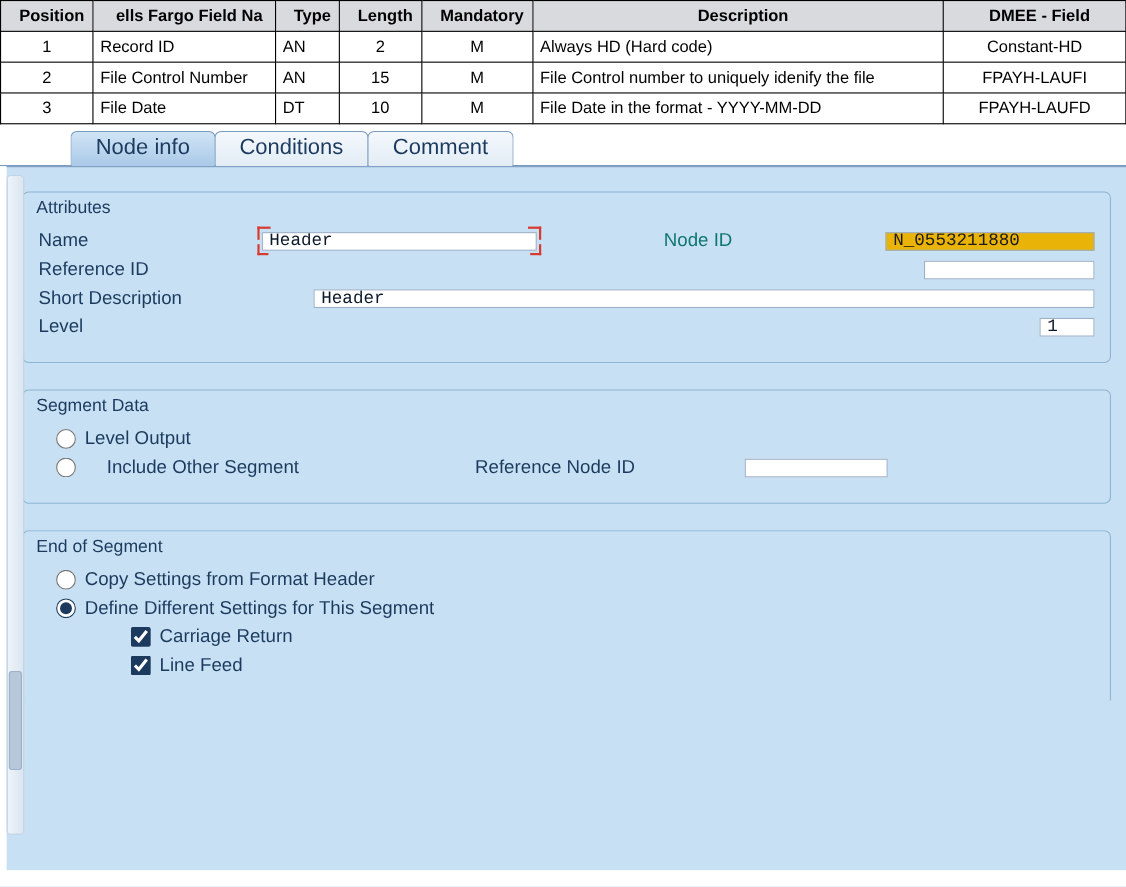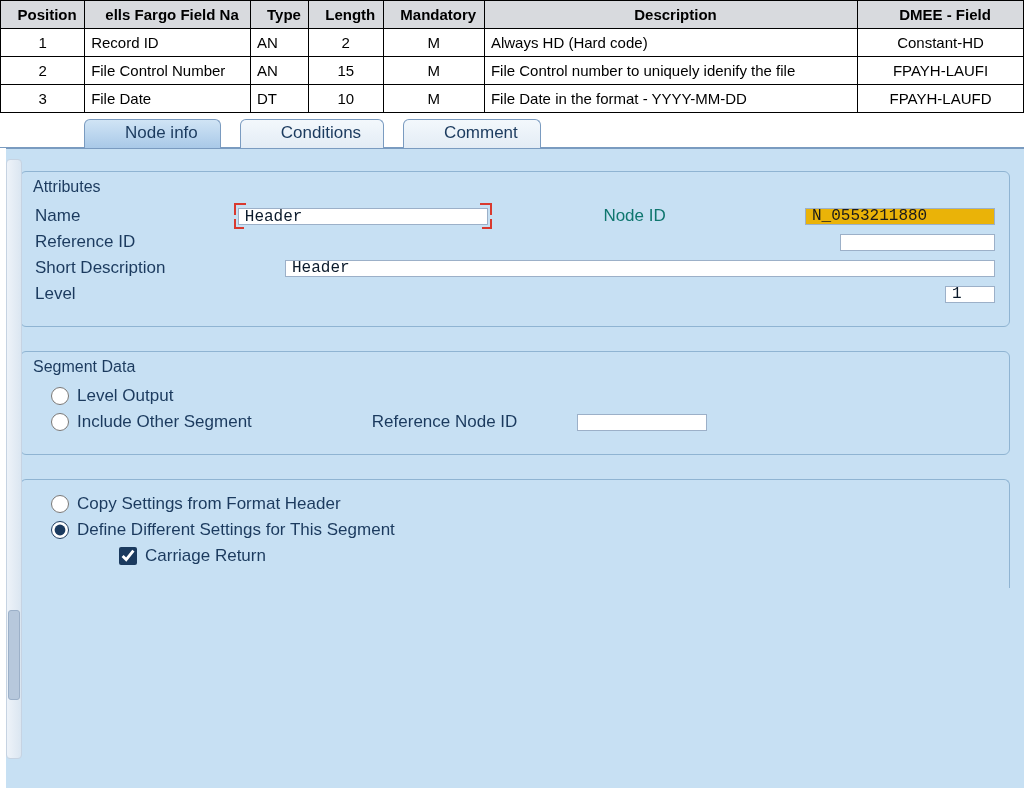--- a/index.html
+++ b/index.html
@@ -43,28 +43,27 @@
   
   .tab-area {
     margin-top: 6px;
     padding-left: 64px;
     position: relative;
   }
   .tabs { display: flex; gap: 0; }
   .tab {
     border: 1px solid #7a9bc0;
     border-bottom: none;
-    padding: 3px 22px 5px 40px;
-    font-size: 17px;
+    padding: 3px 22px 5px 22px;
+    font-size: 20px;
     color: #1b3a5e;
     background: linear-gradient(#f3f8fc, #e3ecf5);
     border-radius: 6px 6px 0 0;
     margin-right: -1px;
     cursor: pointer;
-    margin-left: 20px;
   }
   .tab.active {
     background: linear-gradient(#d0e4f5, #a9c9e8);
     font-weight: normal;
   }
 
   .tabpanel {
     border: 1px solid #7a9bc0;
     border-left: none;
     border-right: none;
@@ -143,21 +142,21 @@
   .name-corners{position:relative;display:inline-block;}
   .name-corners::before{top:-4px;left:-4px;border-right:none;border-bottom:none;}
   .name-corners::after{top:-4px;right:-4px;border-left:none;border-bottom:none;}
   .name-corners span.cnr-br{bottom:-4px;right:-4px;display:block;border-left:none;border-top:none;}
   .name-corners span.cnr-bl{bottom:-4px;left:-4px;display:block;border-right:none;border-top:none;}
 
   .radio-row, .check-row { display:flex; align-items:center; margin:6px 0; color:#1b3a5e; font-size:17px; }
   .radio-row input[type=radio], .check-row input[type=checkbox]{ width:18px;height:18px;margin-right:8px; accent-color:#1b3a5e;}
   .indent1 { padding-left: 16px; }
   .indent2 { padding-left: 84px; }
-  .refnode { display:flex; }
+  .refnode { display:flex; gap:20px; }
   .short-desc { width: 710px; }
 </style>
 </head>
 <body>
 
 <table class="grid">
   <thead>
     <tr>
       <th class="col-pos center">Position</th>
       <th class="col-name left">ells Fargo Field Na</th>
@@ -255,30 +254,35 @@
         <input type="radio" name="seg" style="">
         <span>Include Other Segment</span>
         <div style="width:120px"></div>
         <span>Reference Node ID</span>
         <div style="width:60px"></div>
         <input class="txt" style="width: 130px;" value="">
       </div>
     </div>
 
     <div class="group" style="margin-bottom:0;border-bottom:none;border-radius:6px 6px 0 0;">
+      <div class="group-title">End of Segment</div>
 
       <div class="radio-row indent1">
         <input type="radio" name="eos" style="">
         <span>Copy Settings from Format Header</span>
       </div>
       <div class="radio-row indent1">
         <input type="radio" name="eos" checked="" style="">
         <span>Define Different Settings for This Segment</span>
       </div>
       <div class="check-row indent2">
         <input type="checkbox" checked="" style="">
         <span>Carriage Return</span>
       </div>
+      <div class="check-row indent2">
+        <input type="checkbox" checked="" style="">
+        <span>Line Feed</span>
+      </div>
     </div>
 
   </div>
   </div>
 </div>
 
 </body></html>

